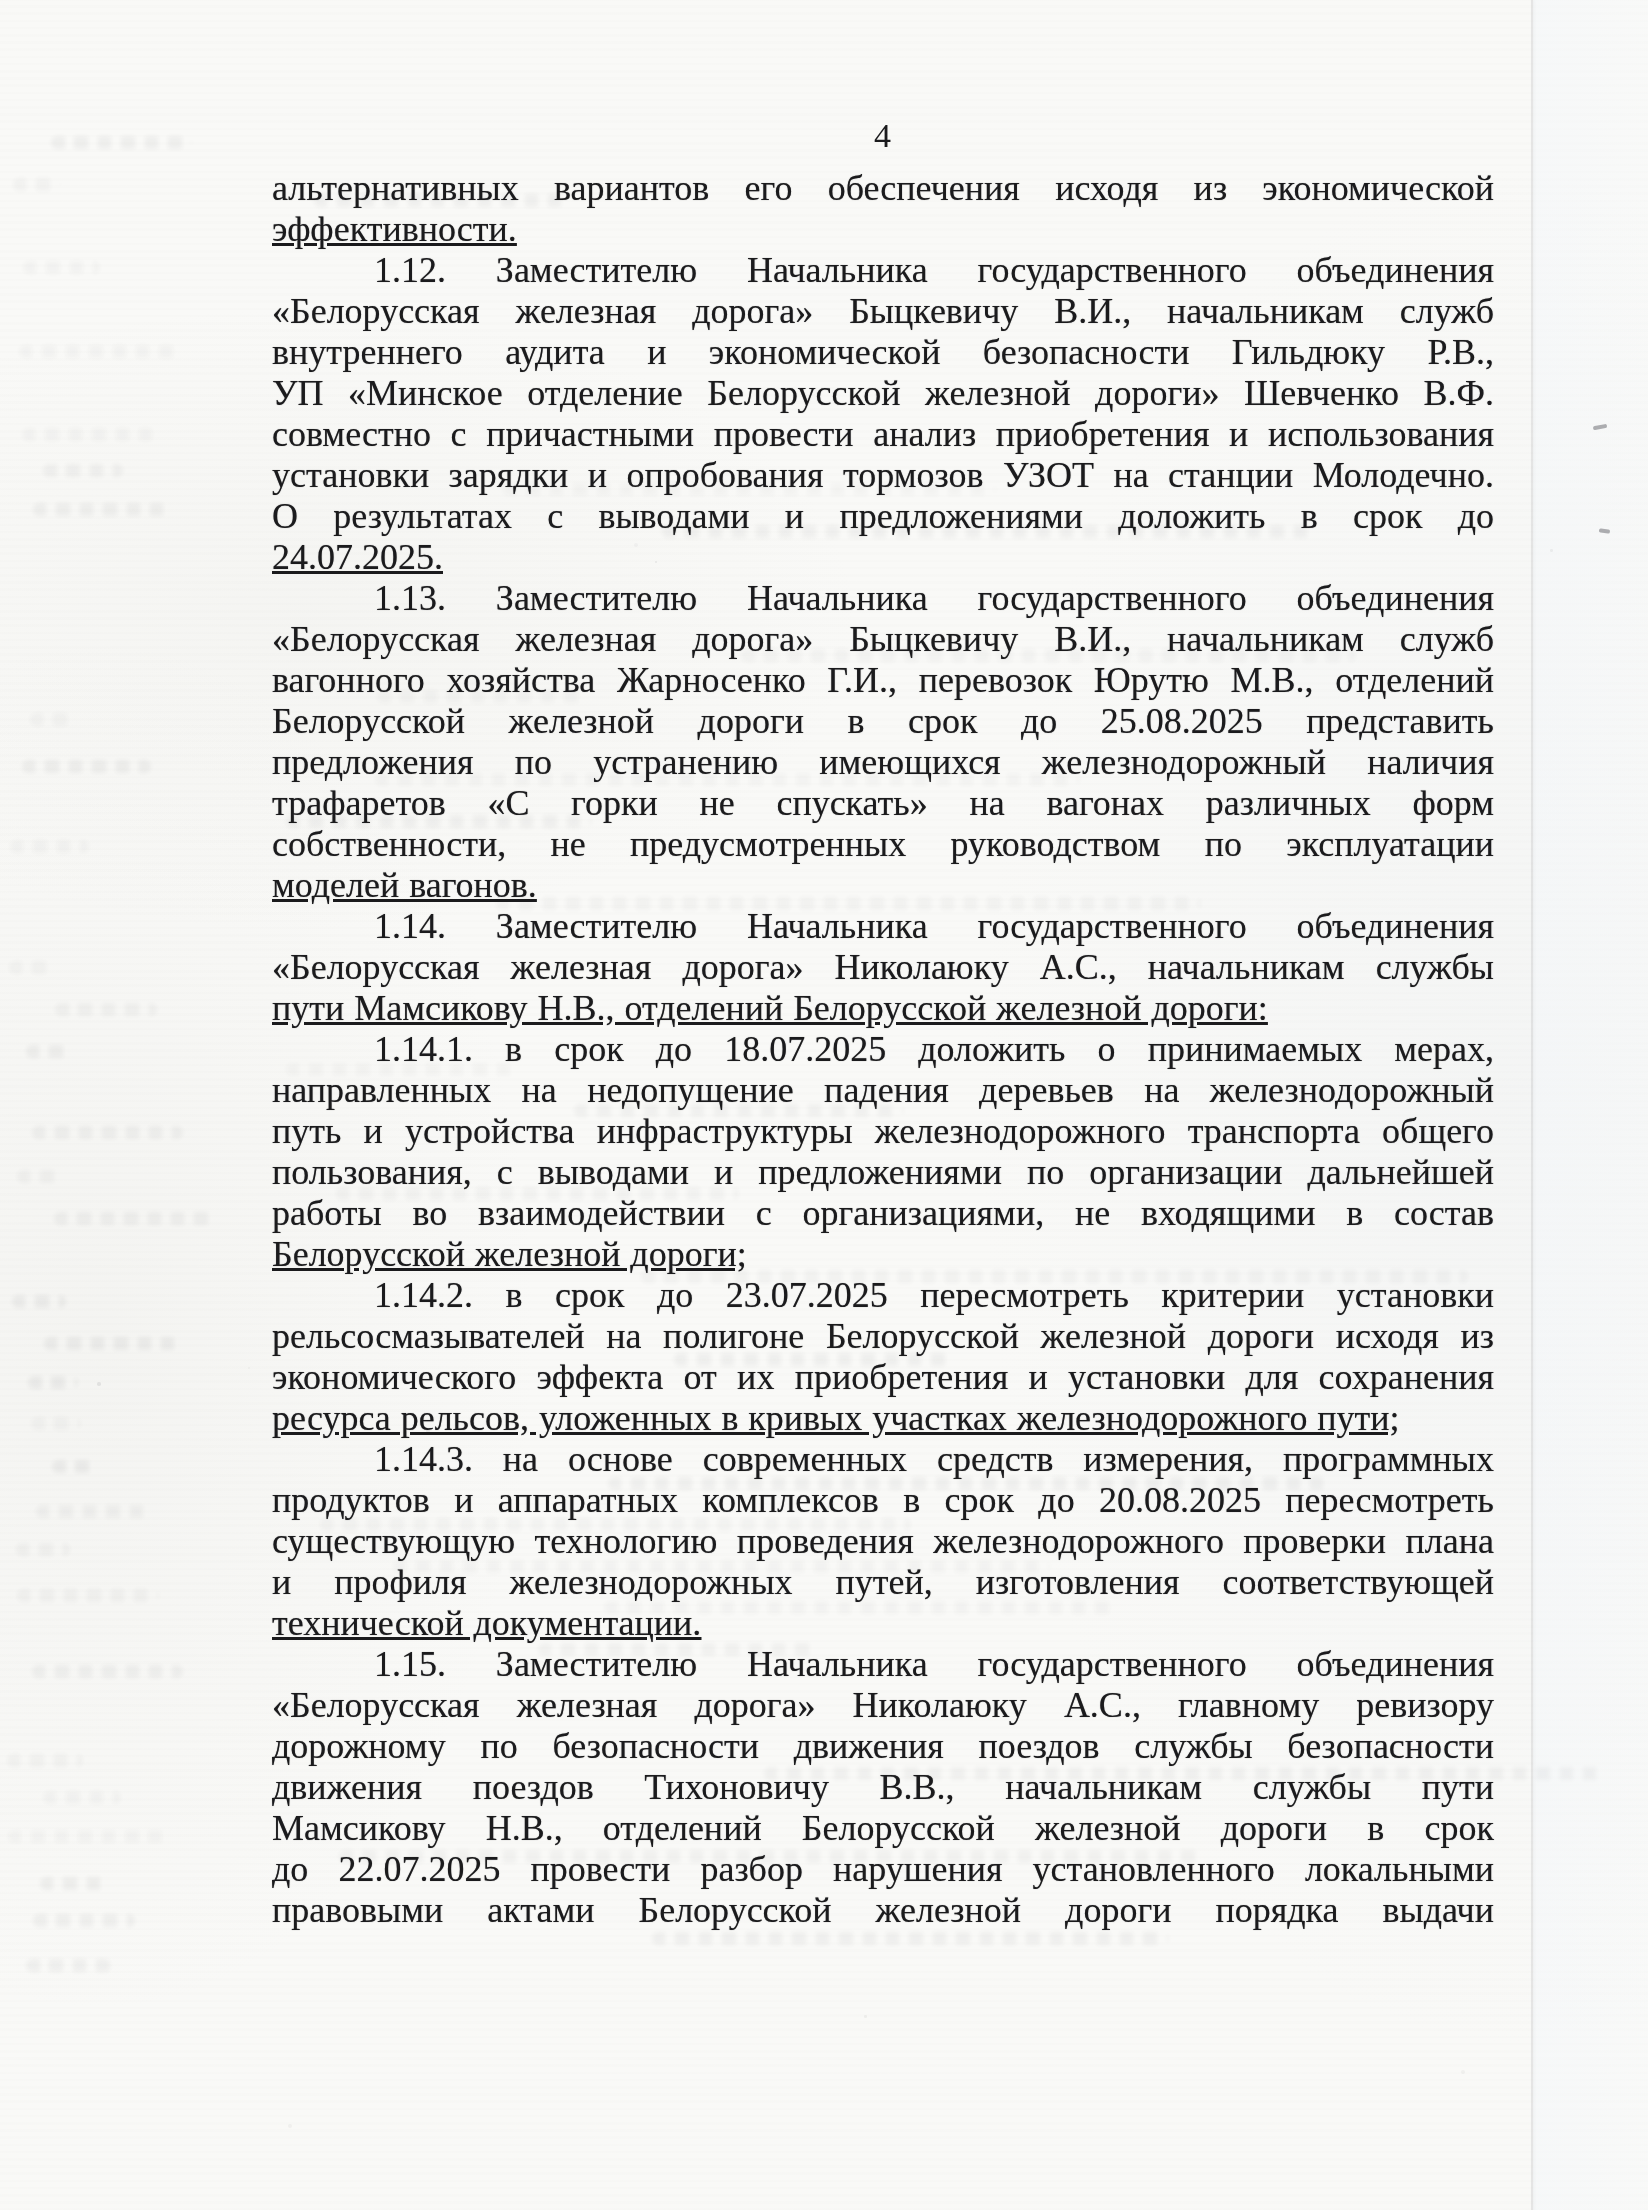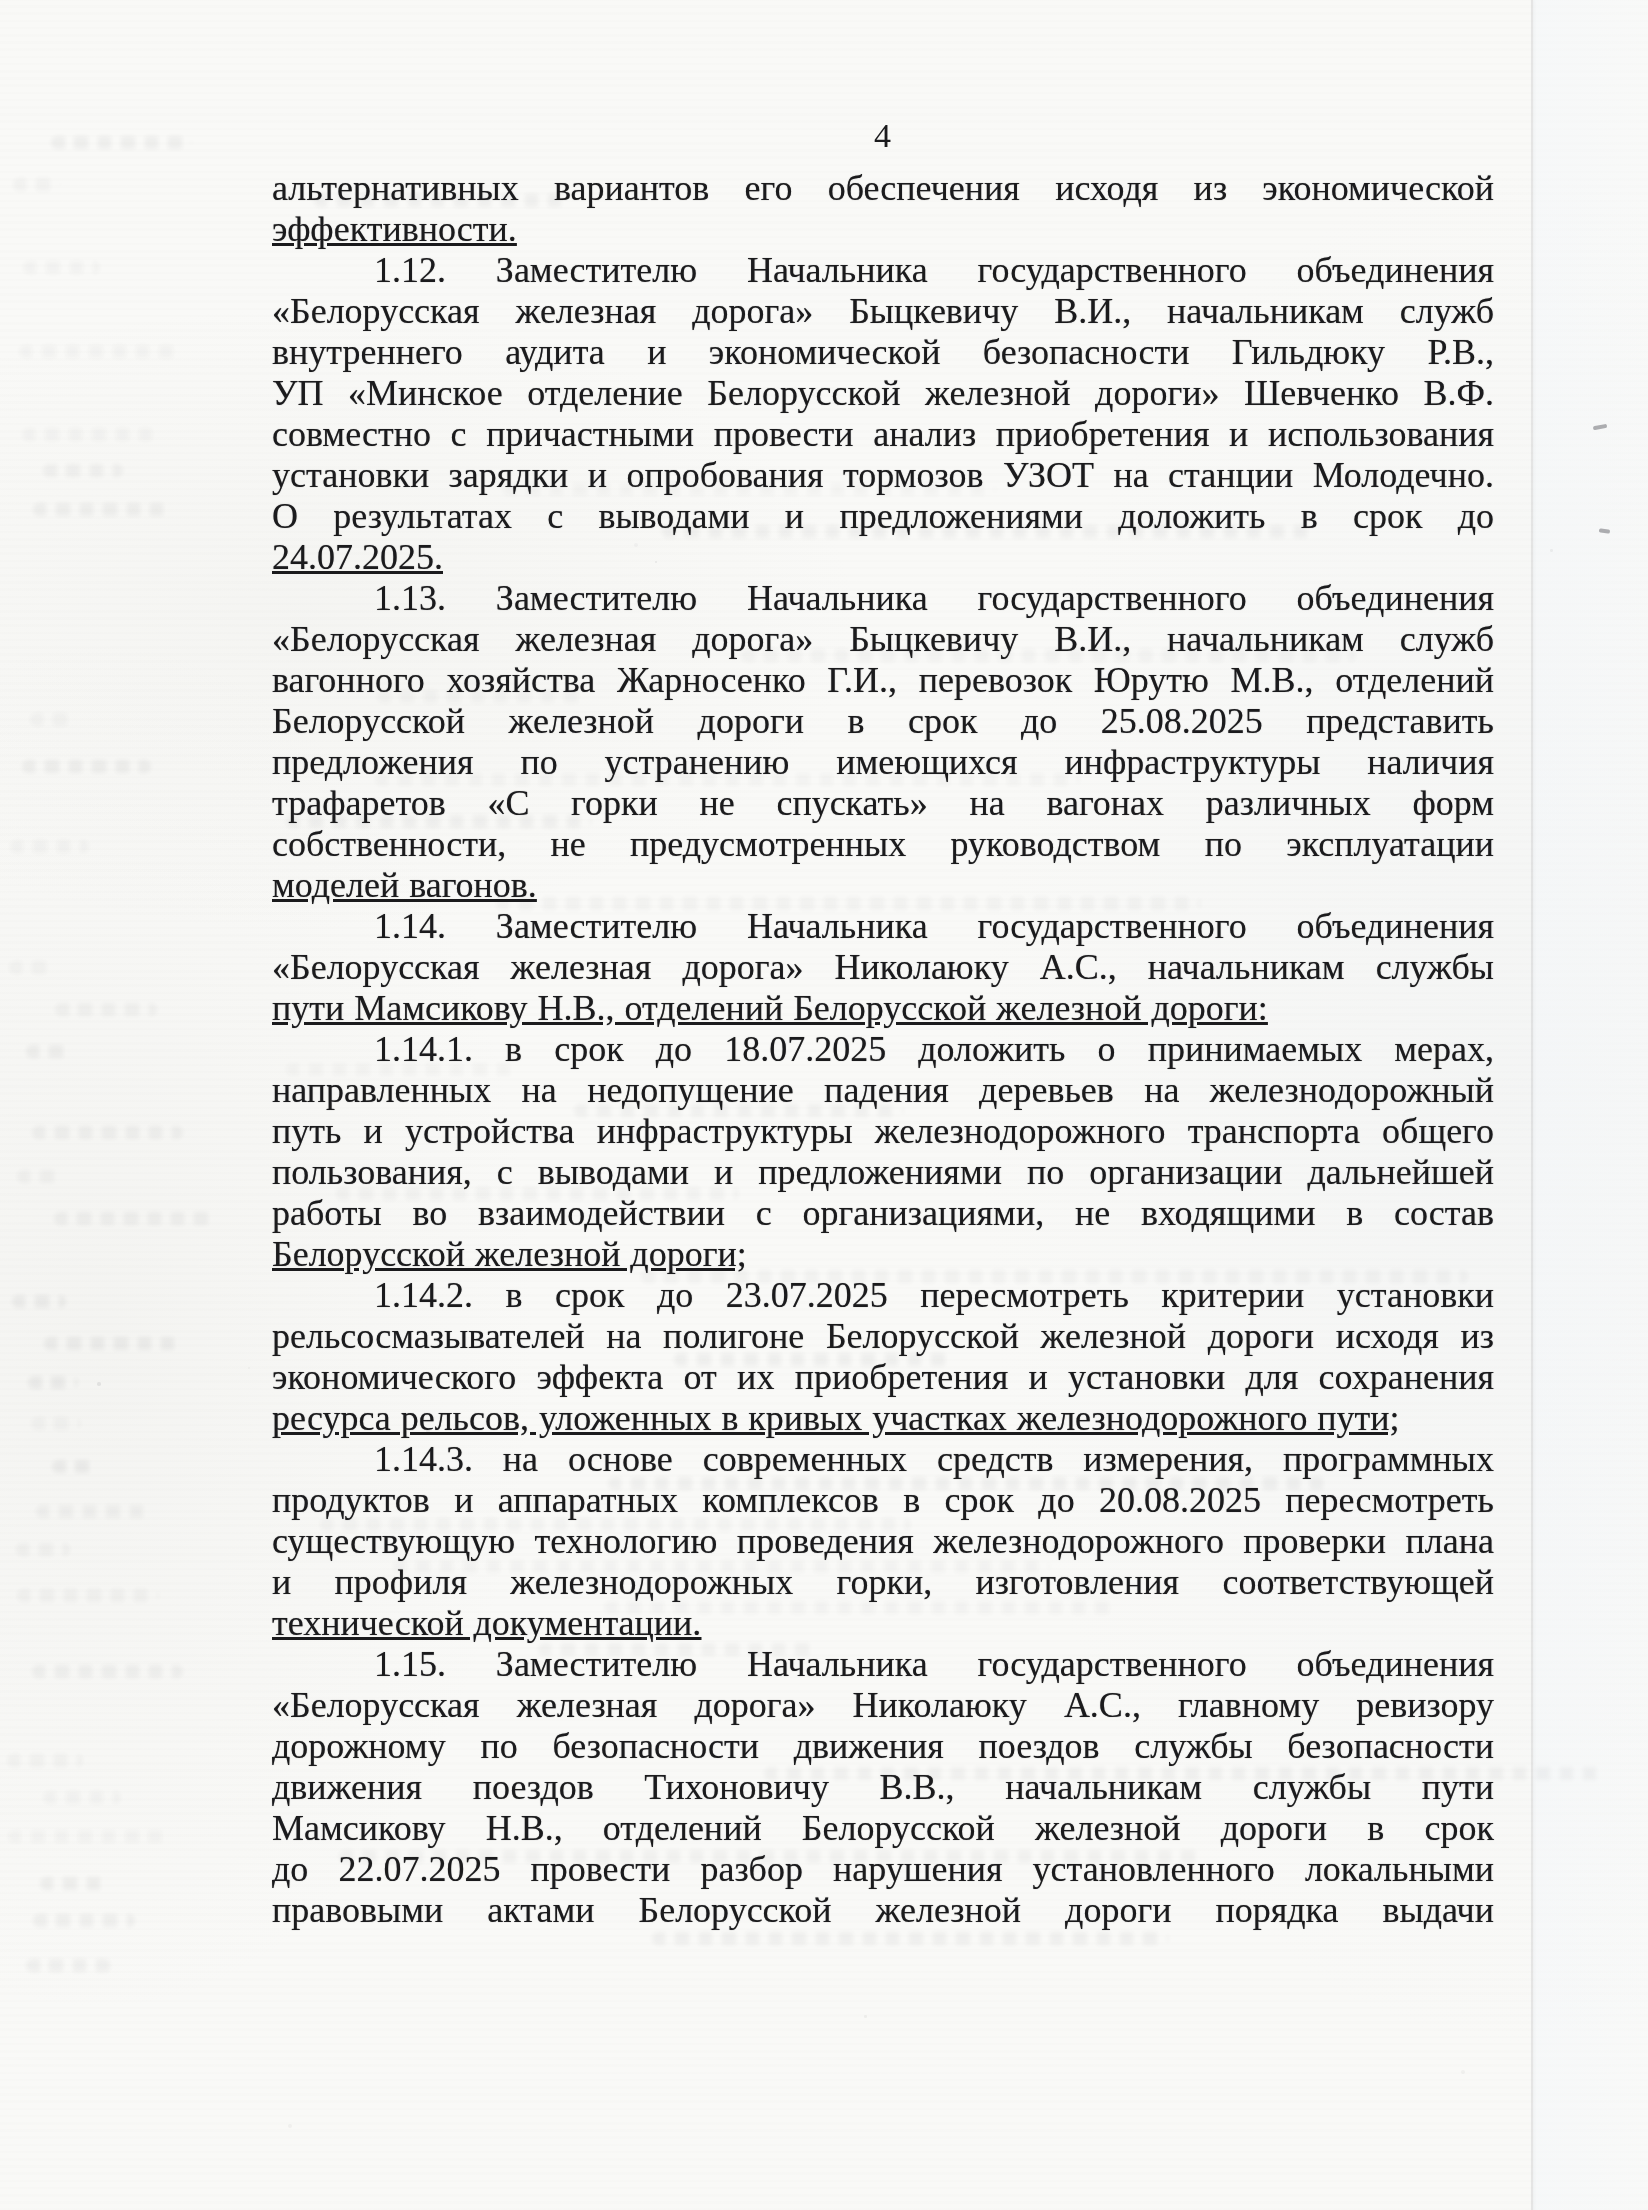--- a/index.html
+++ b/index.html
@@ -155,21 +155,21 @@
           <div class="line">совместно с причастными провести анализ приобретения и использования</div>
           <div class="line">установки зарядки и опробования тормозов УЗОТ на станции Молодечно.</div>
           <div class="line">О результатах с выводами и предложениями доложить в срок до</div>
           <div class="line lastline">24.07.2025.</div>
         </div>
         <div class="paragraph">
           <div class="line indent">1.13. Заместителю Начальника государственного объединения</div>
           <div class="line">«Белорусская железная дорога» Быцкевичу В.И., начальникам служб</div>
           <div class="line">вагонного хозяйства Жарносенко Г.И., перевозок Юрутю М.В., отделений</div>
           <div class="line">Белорусской железной дороги в срок до 25.08.2025 представить</div>
-          <div class="line">предложения по устранению имеющихся инфраструктуры наличия</div>
+          <div class="line">предложения по устранению имеющихся железнодорожный наличия</div>
           <div class="line">трафаретов «С горки не спускать» на вагонах различных форм</div>
           <div class="line">собственности, не предусмотренных руководством по эксплуатации</div>
           <div class="line lastline">моделей вагонов.</div>
         </div>
         <div class="paragraph">
           <div class="line indent">1.14. Заместителю Начальника государственного объединения</div>
           <div class="line">«Белорусская железная дорога» Николаюку А.С., начальникам службы</div>
           <div class="line lastline">пути Мамсикову Н.В., отделений Белорусской железной дороги:</div>
         </div>
         <div class="paragraph">
@@ -183,21 +183,21 @@
         <div class="paragraph">
           <div class="line indent">1.14.2. в срок до 23.07.2025 пересмотреть критерии установки</div>
           <div class="line">рельсосмазывателей на полигоне Белорусской железной дороги исходя из</div>
           <div class="line">экономического эффекта от их приобретения и установки для сохранения</div>
           <div class="line lastline">ресурса рельсов, уложенных в кривых участках железнодорожного пути;</div>
         </div>
         <div class="paragraph">
           <div class="line indent">1.14.3. на основе современных средств измерения, программных</div>
           <div class="line">продуктов и аппаратных комплексов в срок до 20.08.2025 пересмотреть</div>
           <div class="line">существующую технологию проведения железнодорожного проверки плана</div>
-          <div class="line">и профиля железнодорожных горки, изготовления соответствующей</div>
+          <div class="line">и профиля железнодорожных путей, изготовления соответствующей</div>
           <div class="line lastline">технической документации.</div>
         </div>
         <div class="paragraph">
           <div class="line indent">1.15. Заместителю Начальника государственного объединения</div>
           <div class="line">«Белорусская железная дорога» Николаюку А.С., главному ревизору</div>
           <div class="line">дорожному по безопасности движения поездов службы безопасности</div>
           <div class="line">движения поездов Тихоновичу В.В., начальникам службы пути</div>
           <div class="line">Мамсикову Н.В., отделений Белорусской железной дороги в срок</div>
           <div class="line">до 22.07.2025 провести разбор нарушения установленного локальными</div>
           <div class="line">правовыми актами Белорусской железной дороги порядка выдачи</div>

